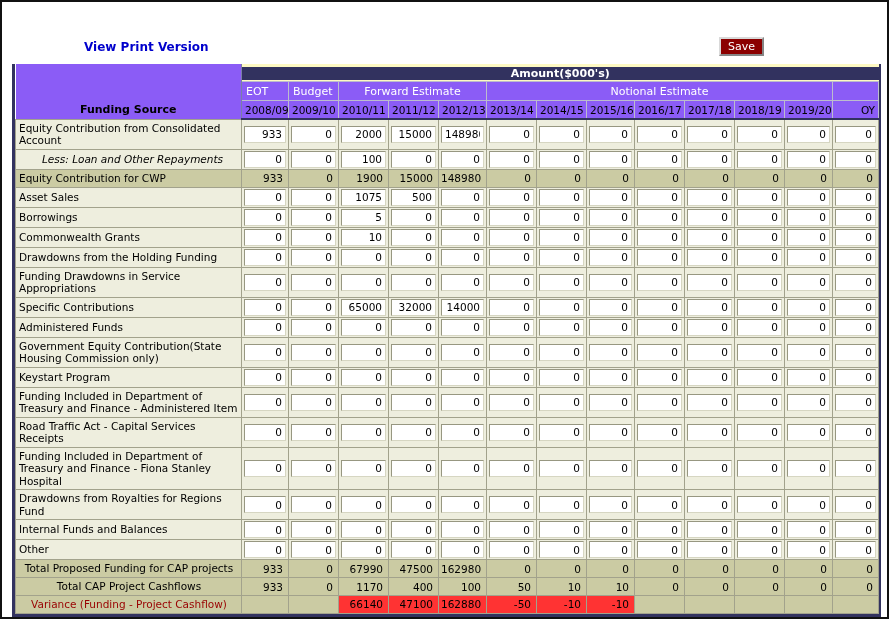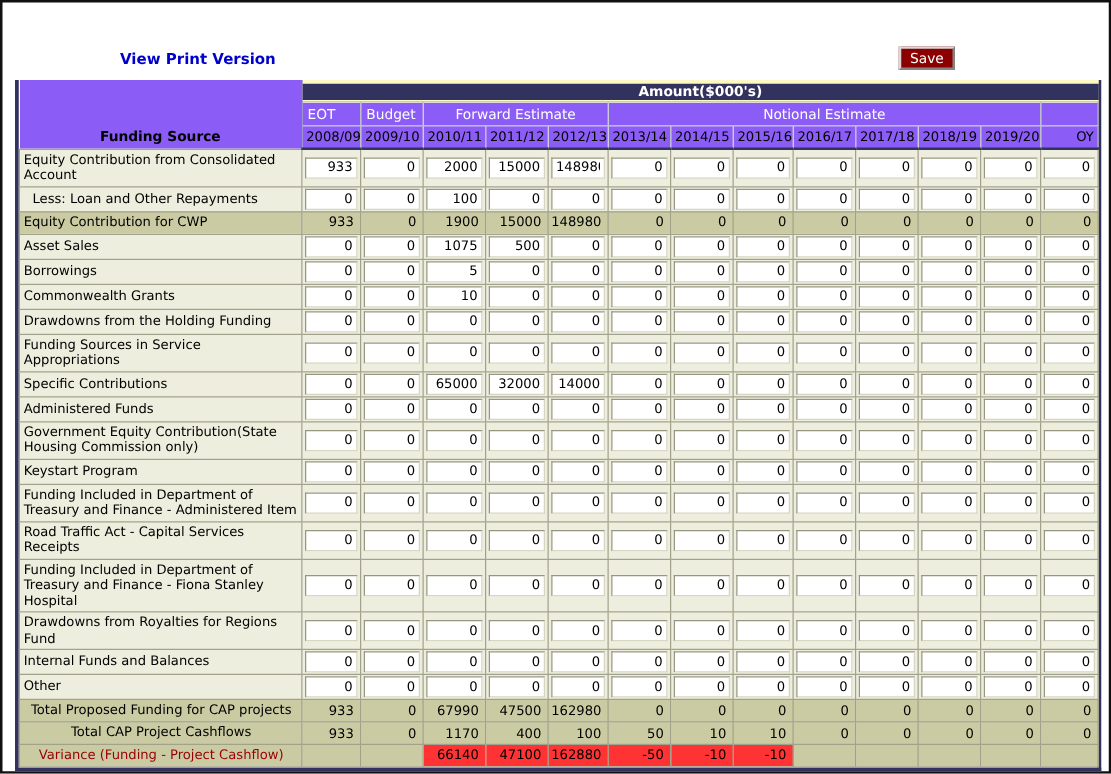--- a/index.html
+++ b/index.html
@@ -2,21 +2,21 @@
 <html><head>
 <meta charset="utf-8">
 <style>
   html,body{margin:0;padding:0;background:#fff;}
   .frame{width:889px;height:619px;box-sizing:border-box;border:2px solid #111;
          background:#fff;position:relative;overflow:hidden;
          font-family:"DejaVu Sans","Liberation Sans",sans-serif;}
   .title-band{position:absolute;left:7px;top:7px;width:431px;height:21px;background:#C6C6C6;
               color:#990000;font-weight:bold;font-size:13px;line-height:21px;padding-left:5px;
               box-sizing:border-box;}
-  .print-link{position:absolute;left:94px;top:38px;color:#0000CC;font-weight:bold;font-size:12px;
+  .print-link{position:absolute;left:82px;top:38px;color:#0000CC;font-weight:bold;font-size:12px;
               text-decoration:none;cursor:pointer;}
   .save-btn{position:absolute;left:717px;top:35px;background:#8B0000;color:#fff;font-size:11px;
             font-family:inherit;border:2px outset #d9d9d9;padding:1px 7px;cursor:pointer;}
   .panel{position:absolute;left:10px;top:62px;width:869px;box-sizing:border-box;}
   .panel-header{height:18px;background:#32325F;color:#fff;font-size:11px;font-weight:bold;
                 line-height:18px;padding-left:24px;
                 clip-path:polygon(17px 0,100% 0,100% 100%,0 100%);}
   .tbl-wrap{border:3px solid #32325F;border-top:none;}
   table{border-collapse:collapse;width:863px;table-layout:fixed;font-size:10.5px;color:#000;}
   thead th{background:#8b5cf6;font-weight:normal;}
@@ -26,21 +26,21 @@
   .amount-inner{background:#32325F;color:#fff;font-weight:bold;text-align:center;font-size:11px;
                 height:13px;line-height:13px;margin:3px 0 1px 0;}
   tr.group-row th{color:#fff;font-size:11px;text-align:left;padding:1px 4px;height:16px;
                   border:1px solid #bcbccd;overflow:hidden;white-space:nowrap;}
   tr.group-row th.center{text-align:center;}
   tr.year-row th{color:#000;font-size:10.5px;text-align:right;padding:1px 3px;height:15px;
                  border:1px solid #bcbccd;border-bottom:2px solid #32325F;overflow:hidden;}
   tbody td{border:1px solid #A2A28C;background:#EEEEDE;height:19px;padding:0 2px;
            vertical-align:middle;box-sizing:border-box;}
   td.label{text-align:left;line-height:12.5px;padding:2px 2px 2px 3px;}
-  td.label.italic{padding-left:10px;}
+  td.label.italic{font-style:italic;padding-left:26px;}
   td.num{text-align:right;}
   td.num input{display:block;width:100%;height:17px;margin:1px 0;box-sizing:border-box;
                border:1px solid;border-color:#979781 #d6d6c2 #d6d6c2 #979781;background:#fff;
                text-align:right;font:10.5px "DejaVu Sans","Liberation Sans",sans-serif;
                padding:0 3px;color:#000;}
   tr.computed td,tr.total td,tr.variance td{background:#CBCBA3;}
   tr.computed td.num,tr.total td.num,tr.variance td.num{padding-right:5px;}
   tr.computed td{height:18px;}
   tr.total td{height:18px;}
   tr.total td.label{text-align:center;}
@@ -367,21 +367,21 @@
                 <input type="text" value="0" style="">
               </td>
               <td class="num">
                 <input type="text" value="0" style="">
               </td>
               <td class="num">
                 <input type="text" value="0" style="">
               </td>
             </tr>
             <tr class="input">
-              <td class="label">Funding Sources in Service Appropriations</td>
+              <td class="label">Funding Drawdowns in Service Appropriations</td>
               <td class="num">
                 <input type="text" value="0" style="">
               </td>
               <td class="num">
                 <input type="text" value="0" style="">
               </td>
               <td class="num">
                 <input type="text" value="0" style="">
               </td>
               <td class="num">

